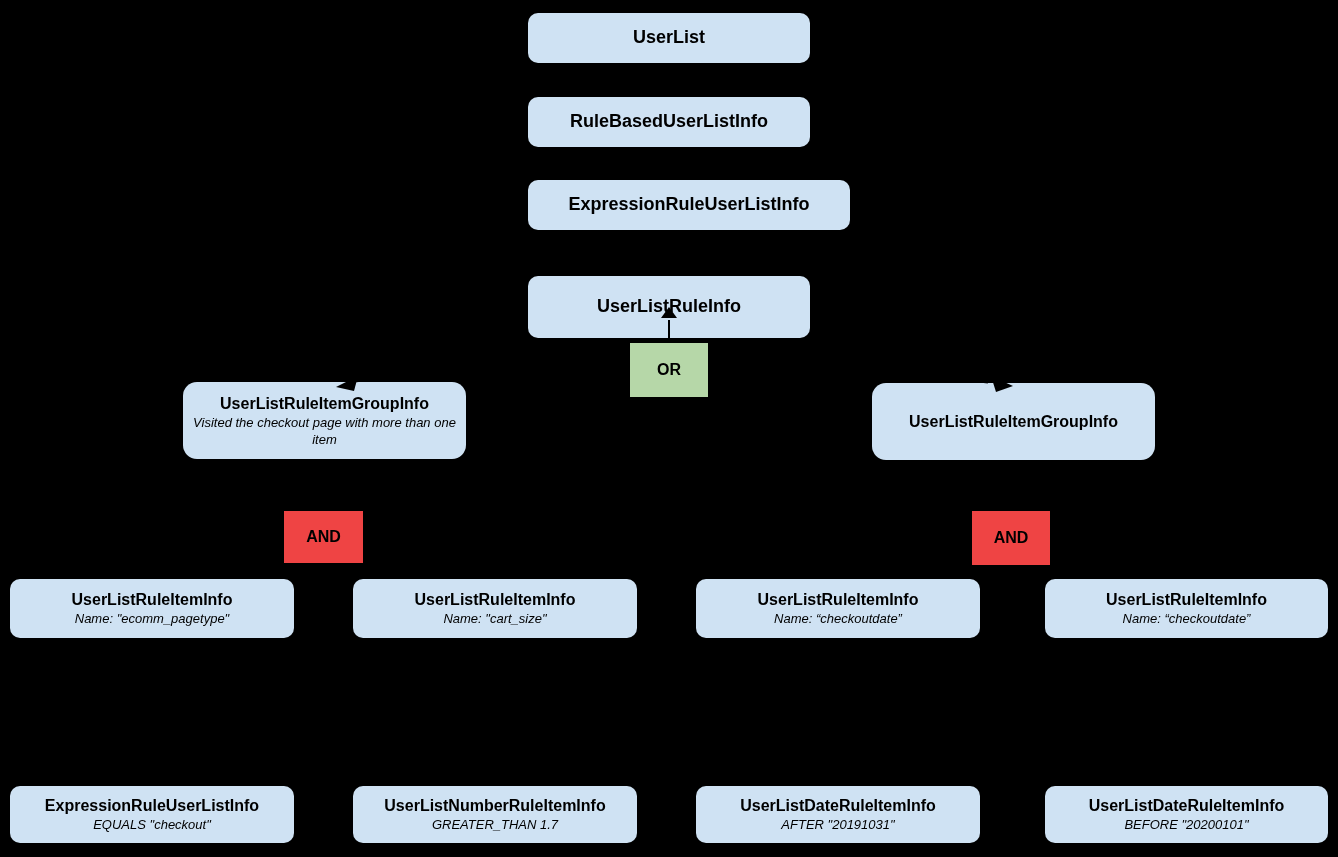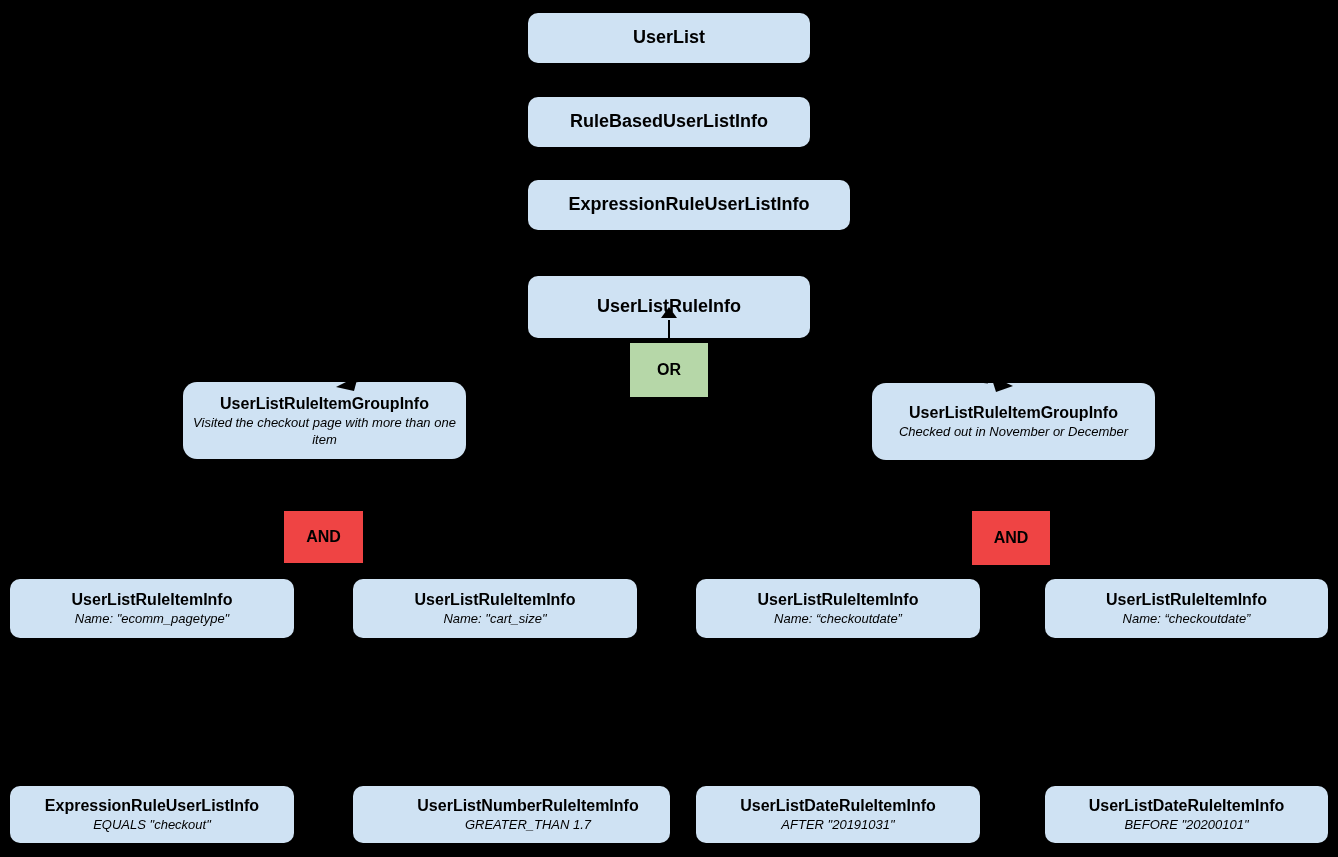--- a/index.html
+++ b/index.html
@@ -94,21 +94,20 @@
     <span>OR</span>
   </div>
 
   <div class="node group-node" style="left:183px; top:382px; width:263px; height:77px;">
     <span class="title">UserListRuleItemGroupInfo</span>
     <span class="desc">Visited the checkout page with more than one item</span>
   </div>
 
   <div class="node group-node" style="left:872px; top:383px; width:263px; height:77px;">
     <span class="title">UserListRuleItemGroupInfo</span>
-    <span class="desc">Checked out in November or December</span>
   </div>
 
   <div class="op-node op-and" style="left:284px; top:511px; width:79px; height:52px;">
     <span>AND</span>
   </div>
   <div class="op-node op-and" style="left:972px; top:511px; width:78px; height:54px;">
     <span>AND</span>
   </div>
 
   <div class="node" style="left:10px; top:579px; width:284px; height:59px;">
@@ -125,21 +124,21 @@
   </div>
   <div class="node" style="left:1045px; top:579px; width:283px; height:59px;">
     <span class="title">UserListRuleItemInfo</span>
     <span class="desc">Name: “checkoutdate”</span>
   </div>
 
   <div class="node" style="left:10px; top:786px; width:284px; height:57px;">
     <span class="title">ExpressionRuleUserListInfo</span>
     <span class="desc">EQUALS "checkout"</span>
   </div>
-  <div class="node" style="left:353px; top:786px; width:284px; height:57px;padding-left:33px;">
+  <div class="node" style="left:353px; top:786px; width:284px; height:57px;">
     <span class="title">UserListNumberRuleItemInfo</span>
     <span class="desc">GREATER_THAN 1.7</span>
   </div>
   <div class="node" style="left:696px; top:786px; width:284px; height:57px;">
     <span class="title">UserListDateRuleItemInfo</span>
     <span class="desc">AFTER "20191031"</span>
   </div>
   <div class="node" style="left:1045px; top:786px; width:283px; height:57px;">
     <span class="title">UserListDateRuleItemInfo</span>
     <span class="desc">BEFORE "20200101"</span>

